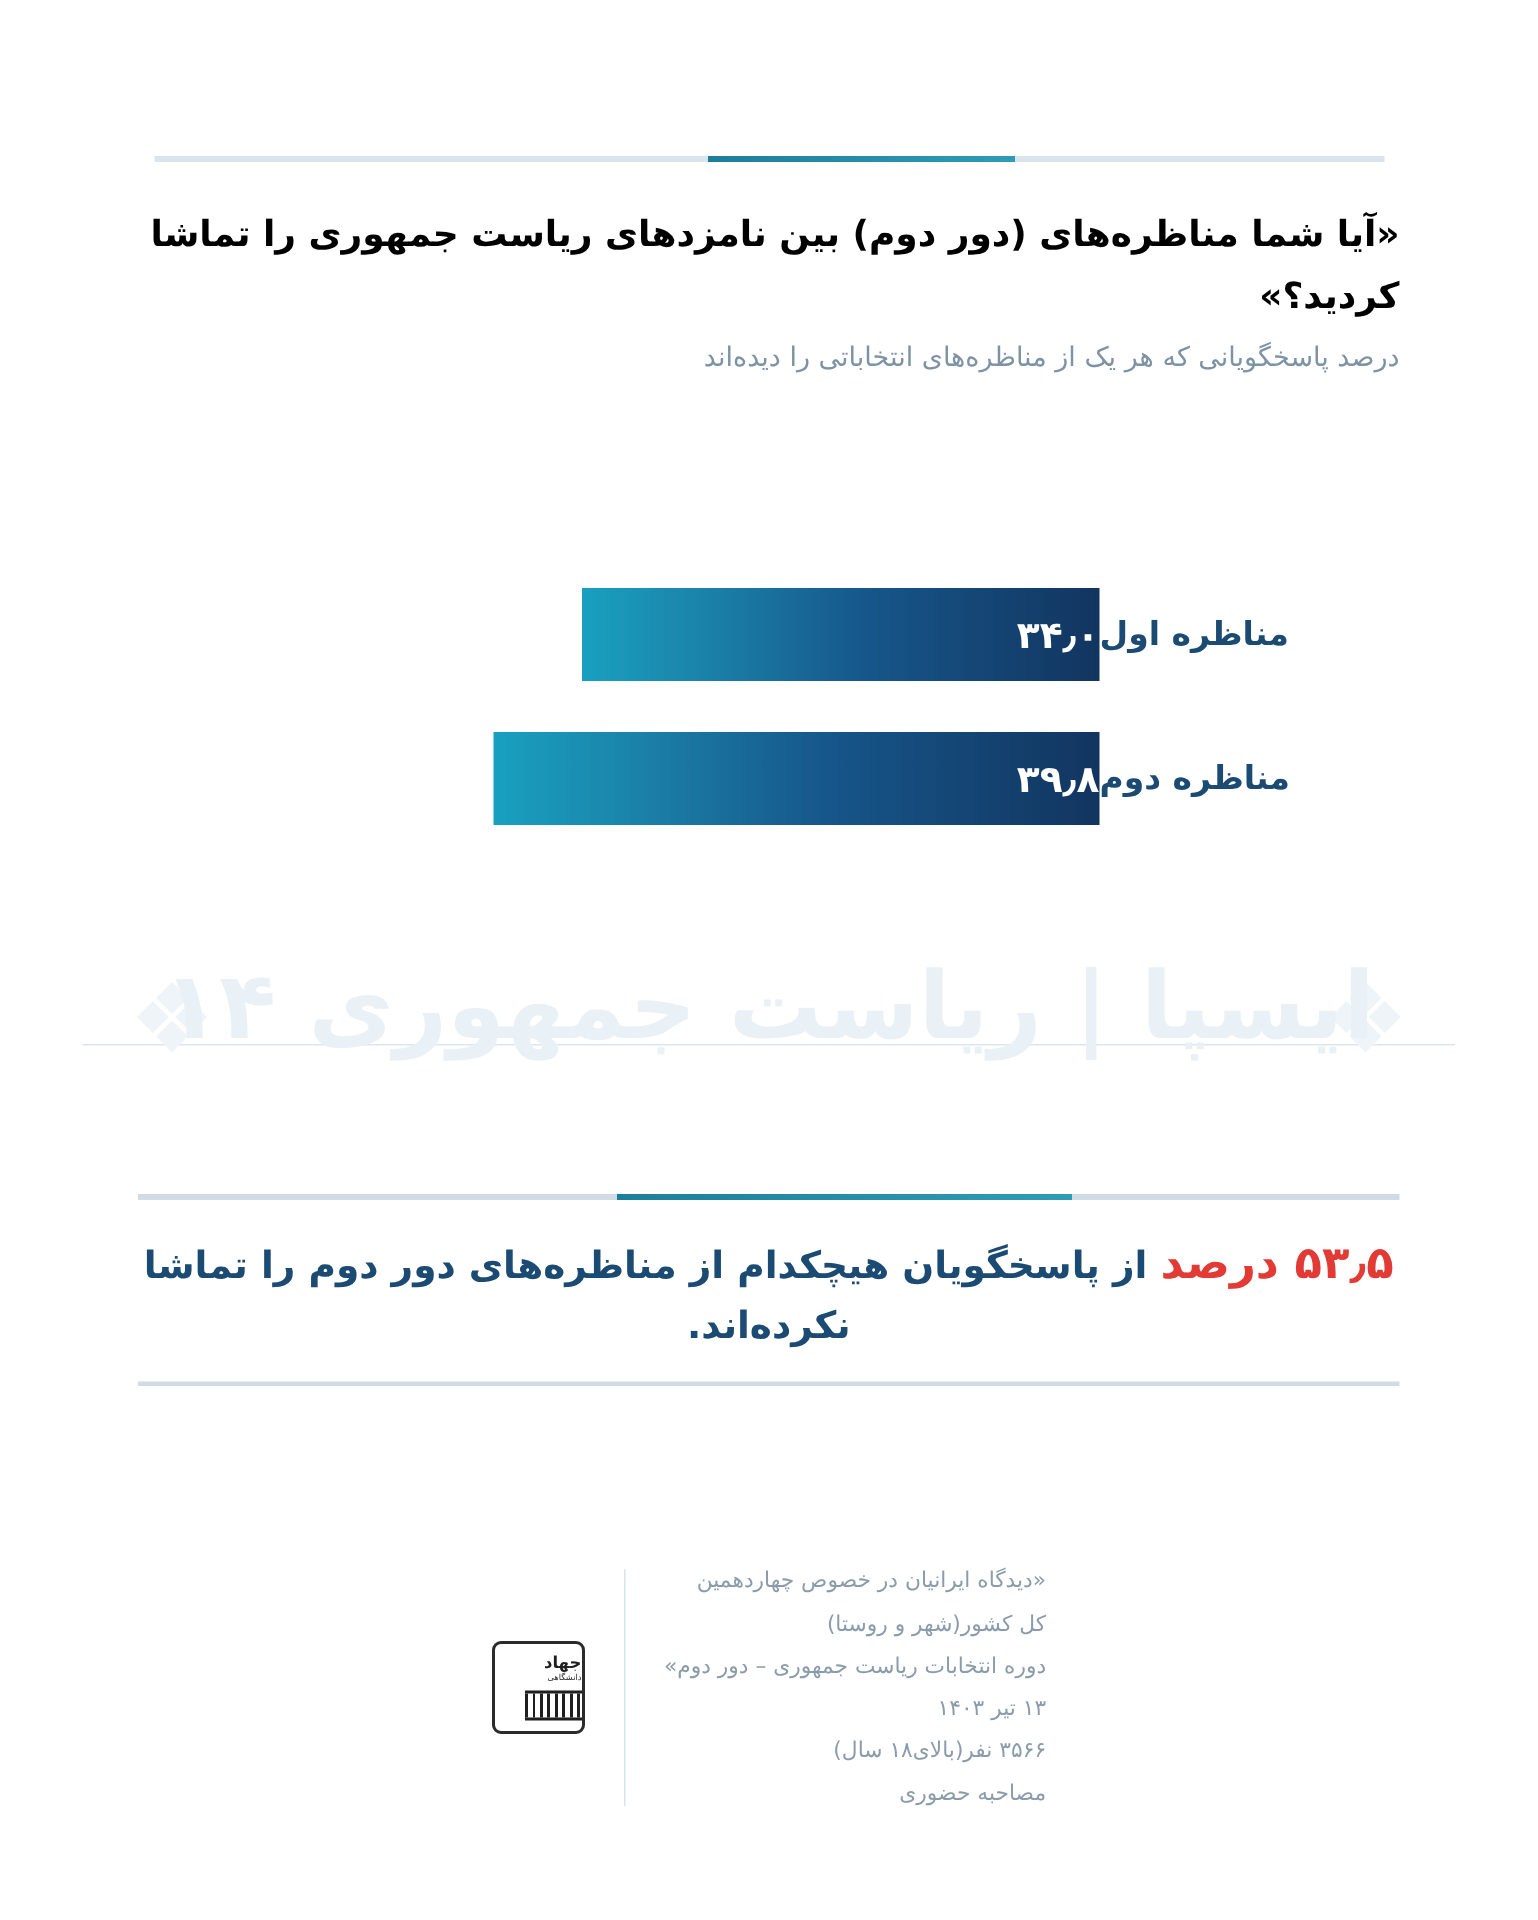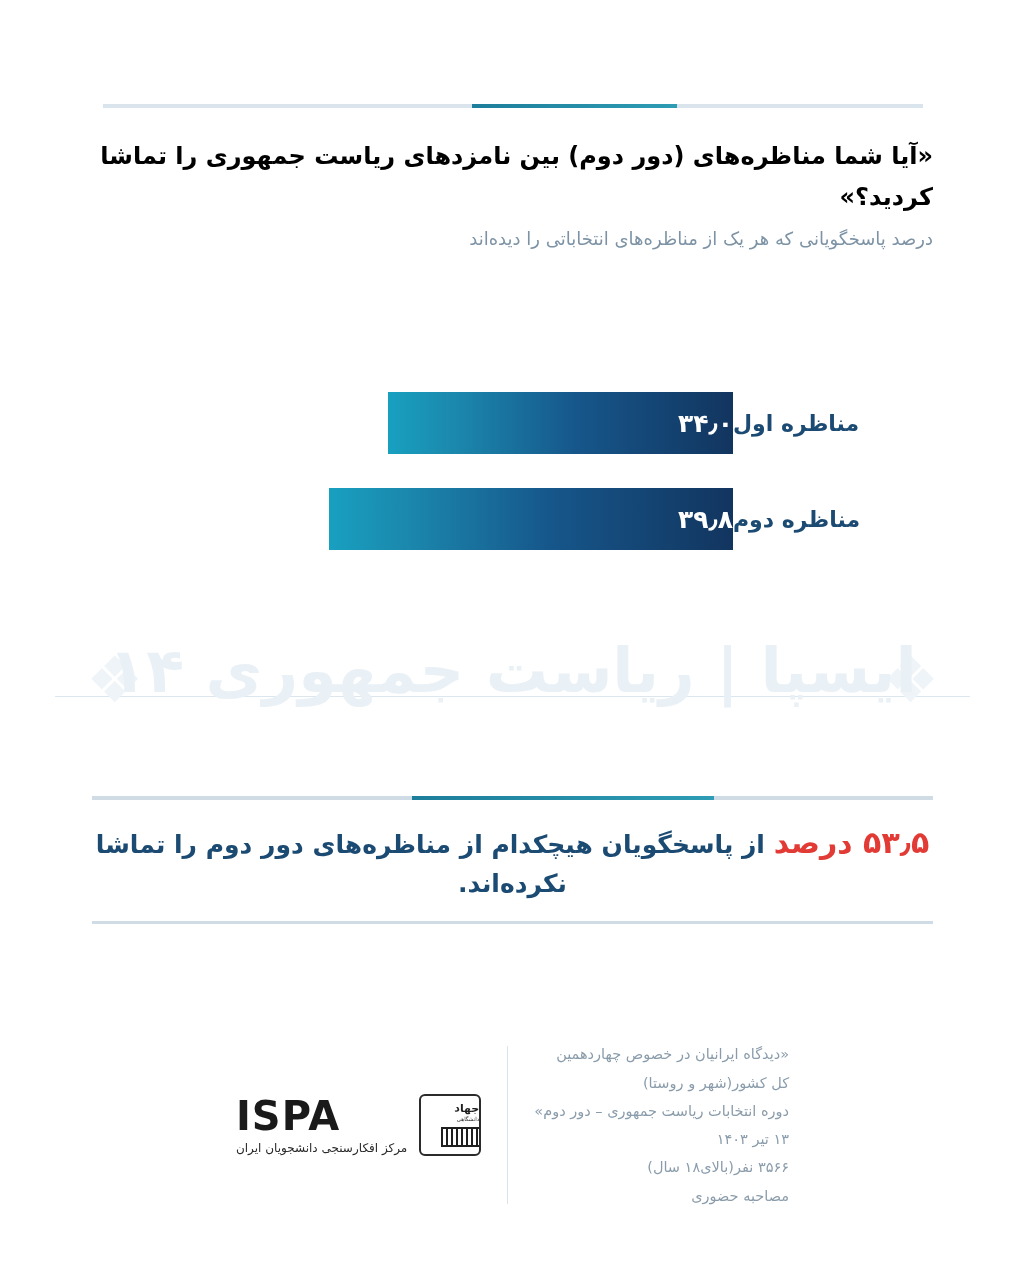--- a/index.html
+++ b/index.html
@@ -310,18 +310,14 @@
     <div>۳۵۶۶ نفر(بالای۱۸ سال)</div>
     <div>مصاحبه حضوری</div>
   </div>
   <div class="footer-divider"></div>
   <div class="footer-logo">
     <div class="jahad-seal">
       <div class="seal-top">جهاد</div>
       <div class="seal-sub">دانشگاهی</div>
       <div class="seal-bars"></div>
     </div>
-    <div class="ispa-wrap">
-      <div class="ispa-name">ISPA</div>
-      <div class="ispa-sub">مرکز افکارسنجی دانشجویان ایران</div>
-    </div>
   </div>
 </div>
 
 </body></html>

